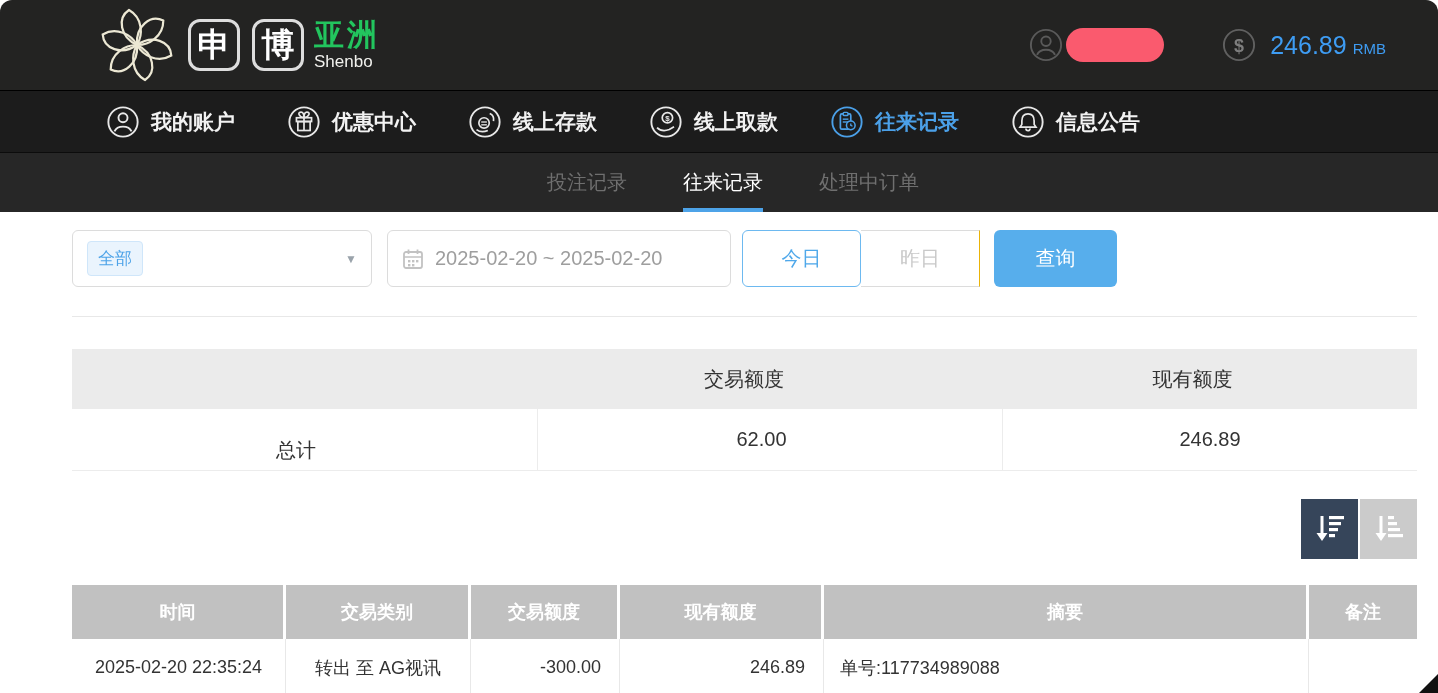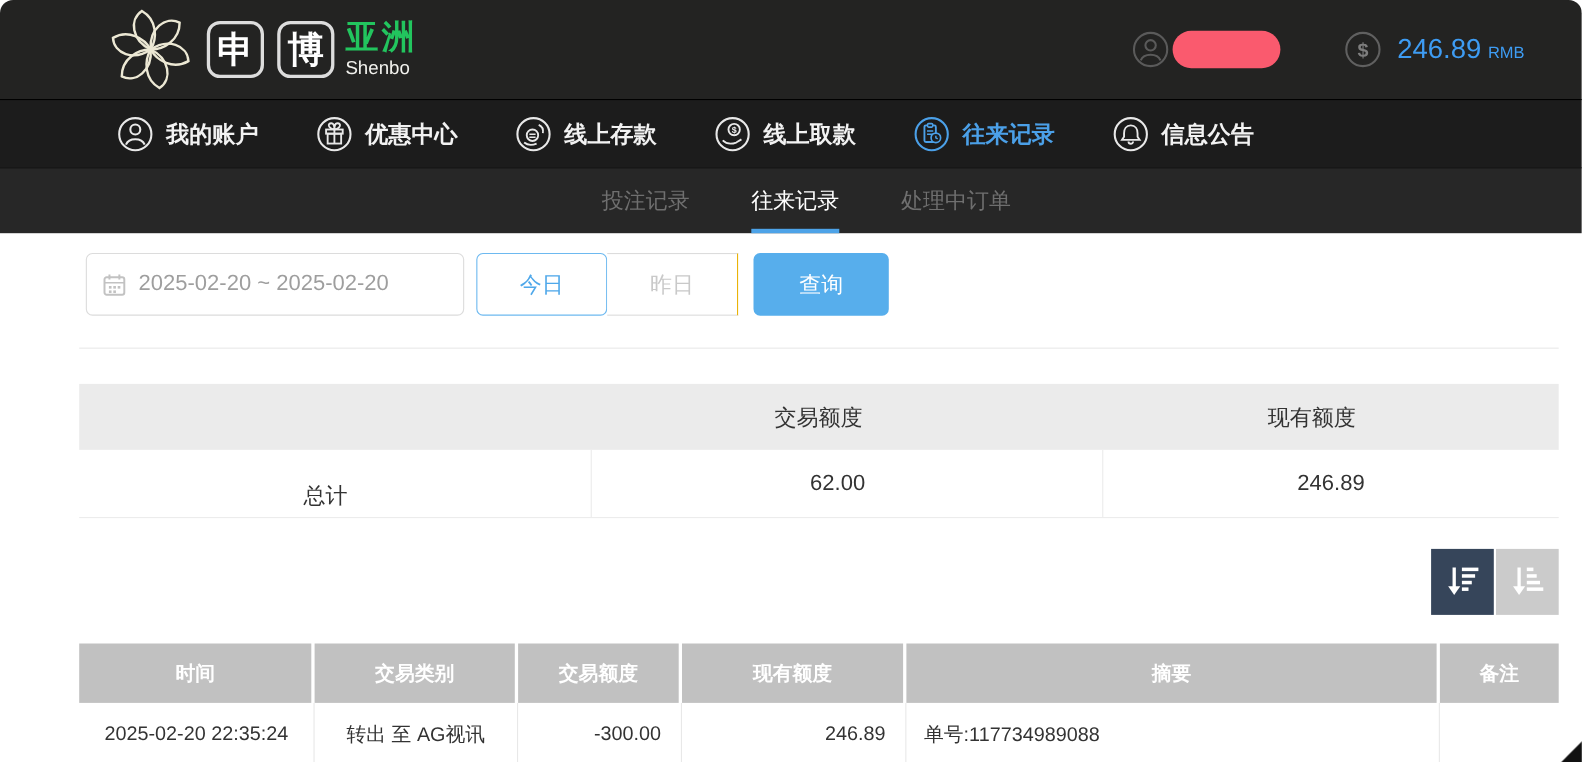--- a/index.html
+++ b/index.html
@@ -42,21 +42,21 @@
 
   
   .content { padding:0 21px 0 72px; }
   .filter-row { margin-top:18px; display:flex; align-items:center; height:57px; }
   .select-box { width:300px; height:57px; border:1px solid #dcdcdc; border-radius:6px;
     display:flex; align-items:center; padding:0 14px; cursor:pointer; background:#fff; }
   .select-chip { background:#eaf4fd; border:1px solid #cfe6fa; border-radius:4px;
     color:#4da3e8; font-size:17px; padding:5px 10px; }
   .select-caret { margin-left:auto; color:#9aa3ab; font-size:12px; }
   .date-box { width:344px; height:57px; border:1px solid #dcdcdc; border-radius:6px;
-    display:flex; align-items:center; padding:8px 14px; margin-left:6px; cursor:pointer; }
+    display:flex; align-items:center; padding:8px 14px; margin-left:15px; cursor:pointer; }
   .date-text { color:#9e9e9e; font-size:20px; margin-left:11px; white-space:nowrap; }
   .quick-group { display:flex; margin-left:11px; height:57px; }
   .quick-btn { width:119px; height:57px; background:#fff; font-size:20px; display:flex;
     align-items:center; justify-content:center; cursor:pointer; }
   .quick-btn.active { border:1px solid #6db9f0; border-radius:6px; color:#4fa8ea; }
   .quick-btn.plain { border-top:1px solid #dcdcdc; border-bottom:1px solid #dcdcdc;
     border-right:1px solid #eab308; color:#c9c9c9; }
   .quick-btn.last { border-radius:0 6px 6px 0; }
   .search-btn { width:123px; height:57px; margin-left:14px; background:#57aeec; border:none;
     border-radius:6px; color:#fff; font-size:20px; cursor:pointer; }
@@ -206,20 +206,24 @@
 
 <div class="tab-bar">
   <div class="tab">投注记录</div>
   <div class="tab active">往来记录</div>
   <div class="tab">处理中订单</div>
 </div>
 
 <div class="content">
 
   <div class="filter-row">
+    <div class="select-box">
+      <span class="select-chip">全部</span>
+      <span class="select-caret">▼</span>
+    </div>
     <div class="date-box">
       <svg width="22" height="22" viewBox="0 0 22 22">
         <rect x="2" y="4" width="18" height="16" rx="2" fill="none" stroke="#c2c2c2" stroke-width="1.8"></rect>
         <line x1="6.5" y1="1.5" x2="6.5" y2="6" stroke="#c2c2c2" stroke-width="1.8"></line>
         <line x1="15.5" y1="1.5" x2="15.5" y2="6" stroke="#c2c2c2" stroke-width="1.8"></line>
         <line x1="2" y1="9" x2="20" y2="9" stroke="#c2c2c2" stroke-width="1.5"></line>
         <rect x="6" y="12" width="2.4" height="2.4" fill="#c2c2c2"></rect>
         <rect x="10" y="12" width="2.4" height="2.4" fill="#c2c2c2"></rect>
         <rect x="14" y="12" width="2.4" height="2.4" fill="#c2c2c2"></rect>
         <rect x="6" y="16" width="2.4" height="2.4" fill="#c2c2c2"></rect>

